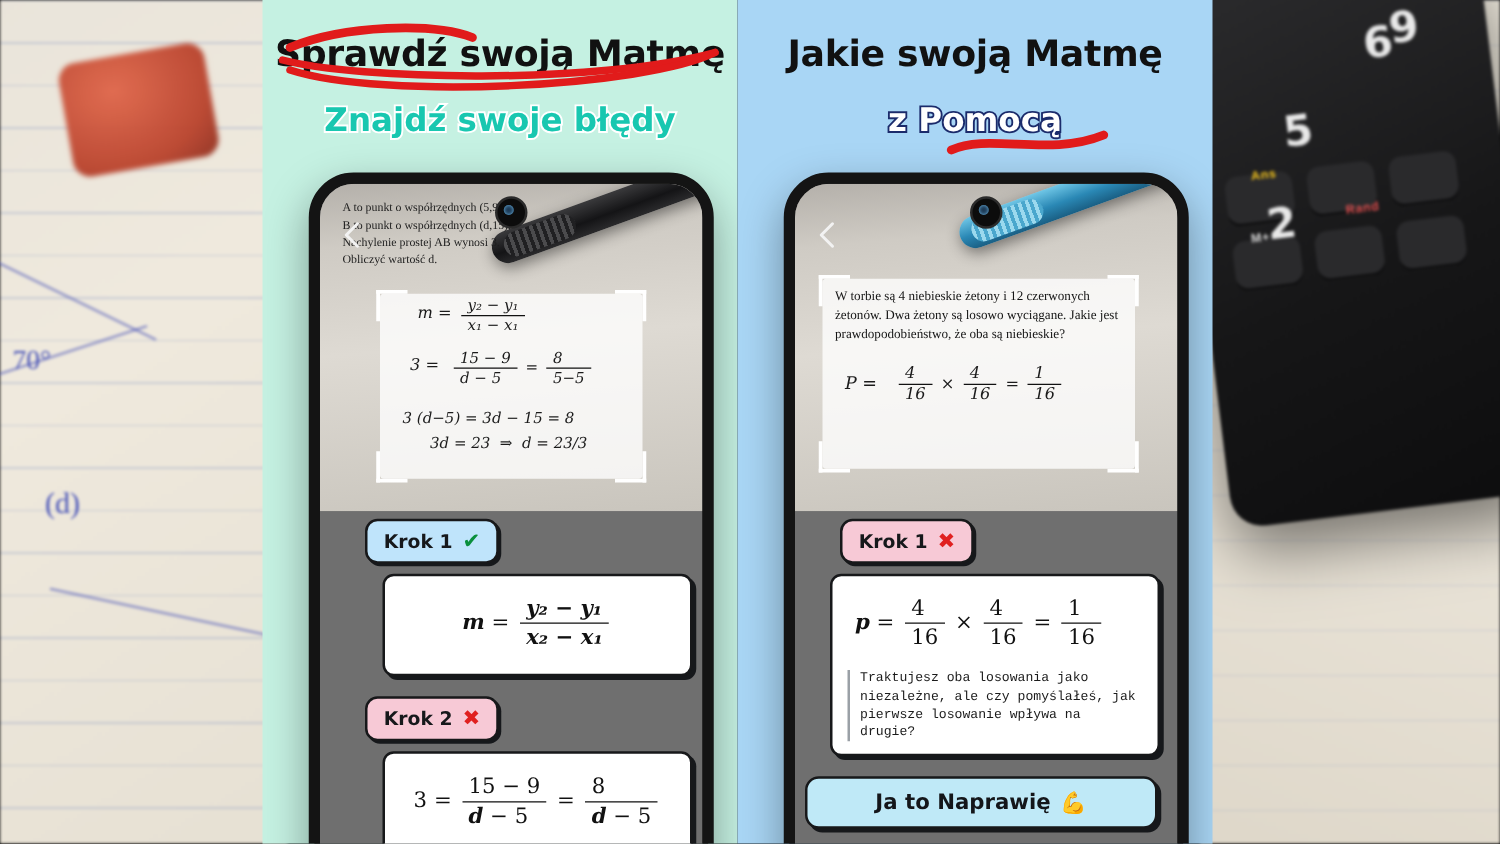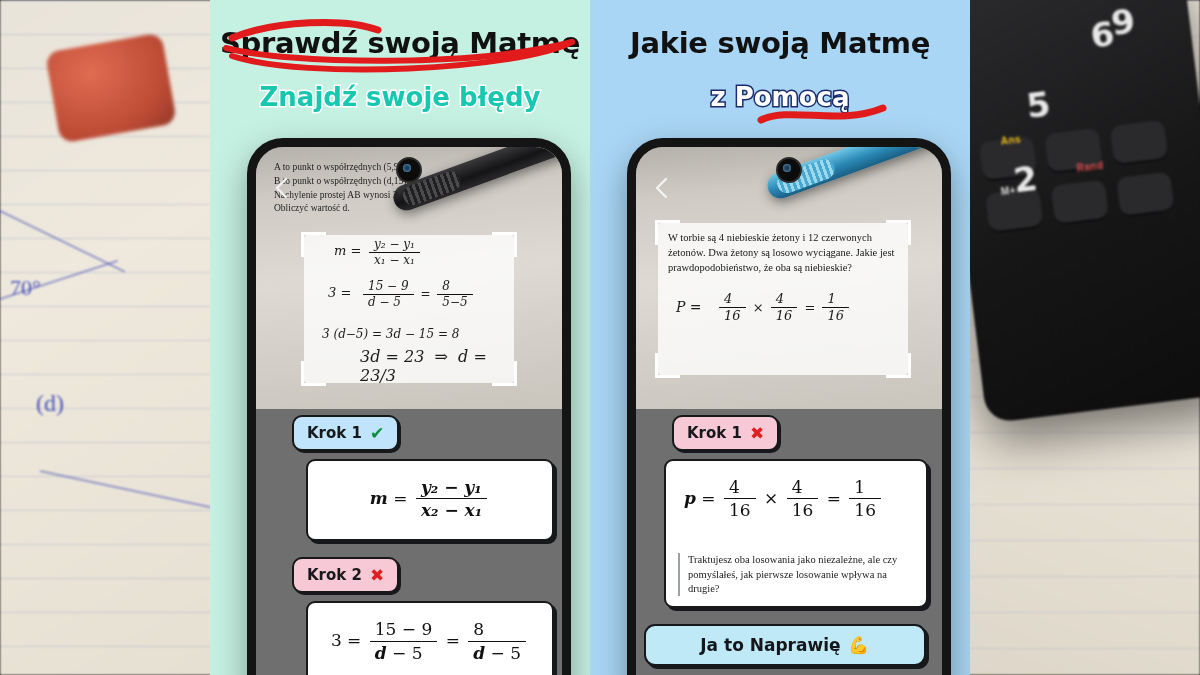--- a/index.html
+++ b/index.html
@@ -128,22 +128,22 @@
   .card{
     background:#fff;border:2px solid #17181a;border-radius:9px;
     box-shadow:3px 3px 0 #16181b;padding:10px 12px;
   }
   .formula{font-family:"DejaVu Serif",serif;font-size:17px;color:#111;text-align:center;padding:6px 0 8px;}
   .frac{display:inline-block;vertical-align:middle;text-align:left;margin:0 3px;}
   .frac .num{display:block;padding:0 5px;border-bottom:1.6px solid #111;line-height:1.25;}
   .frac .den{display:block;padding:0 5px;line-height:1.3;}
   .ital{font-style:italic;font-weight:700;}
   .note{
-    border-left:2px solid #9aa0a6;padding-left:8px;margin-top:24px;
-    font-size:10.5px;line-height:1.35;color:#1b1b1b;font-family:Liberation Serif, serif;
+    border-left:2px solid #9aa0a6;padding-left:8px;margin-top:7px;
+    font-size:10.5px;line-height:1.35;color:#1b1b1b;font-family:Liberation Mono, monospace;
   }
 
   .action-btn{
     display:flex;align-items:center;justify-content:center;gap:8px;
     background:#bfe9f7;border:2px solid #17181a;border-radius:11px;
     box-shadow:3px 3px 0 #16181b;height:38px;
     font-size:17px;font-weight:700;color:#14161a;font-family:"DejaVu Sans",sans-serif;
     cursor:pointer;
   }
 </style>
@@ -220,21 +220,21 @@
             </div>
 
             <div class="hw" style="left:24px;top:50px;font-size:13px;">3&nbsp;=</div>
             <div class="hw" style="left:56px;top:44px;font-size:12px;">
               <span class="frac"><span class="num">15 − 9</span><span class="den">d − 5</span></span>
               <span>=</span>
               <span class="frac"><span class="num">8</span><span class="den">5−5</span></span>
             </div>
 
             <div class="hw" style="left:18px;top:92px;font-size:12px;">3 (d−5) = 3d − 15 = 8</div>
-            <div class="hw" style="left:56px;top:112px;font-size:16px;">3d = 23&nbsp;&nbsp;⇒&nbsp;&nbsp;d = 23/3</div>
+            <div class="hw" style="left:40px;top:112px;font-size:12px;">3d = 23&nbsp;&nbsp;⇒&nbsp;&nbsp;d = 23/3</div>
           </div>
         </div>
 
         <div class="back-ic">
           <svg width="26" height="26" viewBox="0 0 26 26">
               <path d="M16 4 L7 13 L16 22" stroke="#f2f2f2" stroke-width="2.4" fill="none" stroke-linecap="round" stroke-linejoin="round"></path>
             </svg>
         </div>
 
         <div class="cards">

